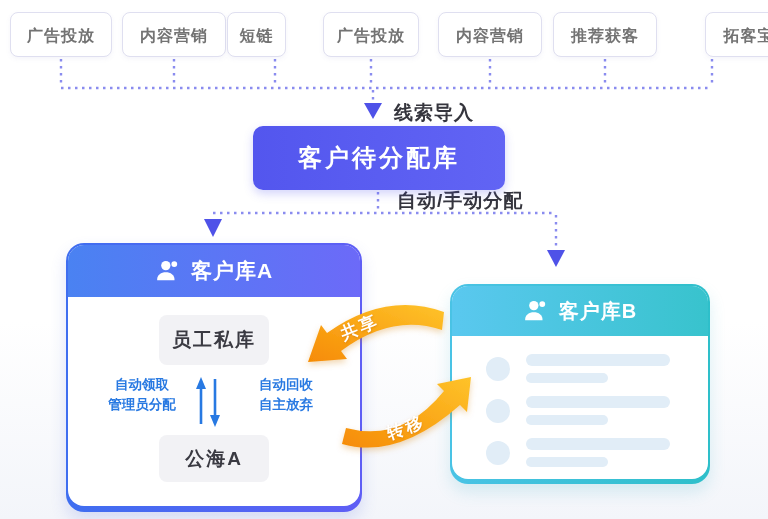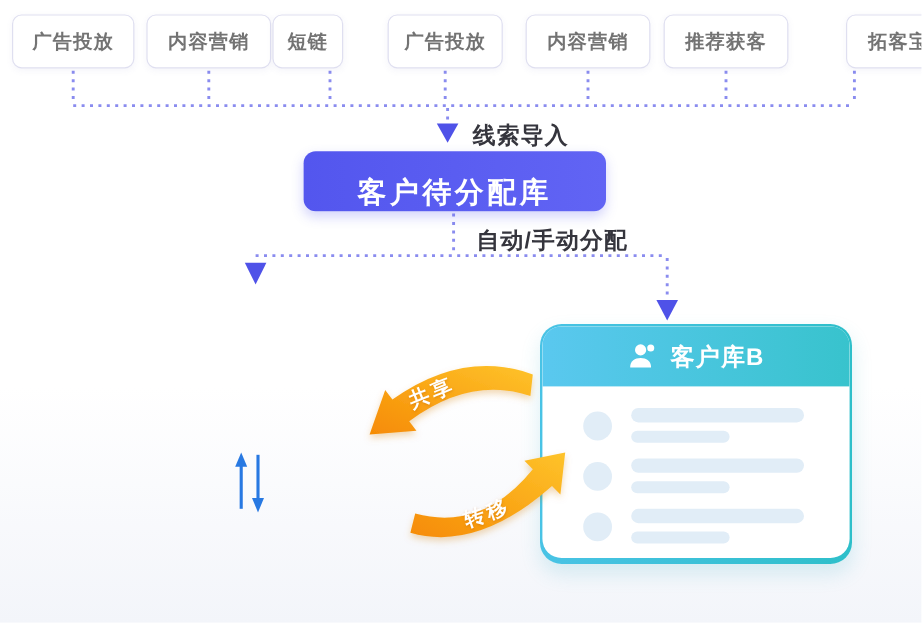--- a/index.html
+++ b/index.html
@@ -24,33 +24,33 @@
   }
 
   
   .flow-label{
     position:absolute;font-size:19px;font-weight:600;color:#35353d;
     letter-spacing:1px;z-index:2;
   }
 
   
   .pending-btn{
-    position:absolute;left:253px;top:126px;width:252px;height:50px;
+    position:absolute;left:253px;top:126px;width:252px;height:64px;
     background:linear-gradient(90deg,#5356ee,#6164f4);
     border-radius:10px;color:#fff;font-size:24px;font-weight:bold;
-    letter-spacing:3px;display:flex;align-items:flex-end;justify-content:center;
+    letter-spacing:3px;display:flex;align-items:center;justify-content:center;
     z-index:2;box-shadow:0 4px 10px rgba(83,86,238,.25);
   }
 
   
   .pool{position:absolute;border-radius:18px;box-sizing:border-box;z-index:2;}
   .pool-a{left:66px;top:243px;width:296px;height:269px;
     background:linear-gradient(90deg,#3f6ef0,#5f5ef5);
     padding:2px 2px 6px;box-shadow:0 8px 16px rgba(80,100,220,.18);}
-  .pool-b{left:450px;top:270px;width:260px;height:200px;
+  .pool-b{left:450px;top:284px;width:260px;height:200px;
     background:linear-gradient(90deg,#49c3e5,#2ebfca);
     padding:2px 2px 5px;box-shadow:0 8px 16px rgba(60,180,200,.18);}
   .pool-inner{width:100%;height:100%;background:#fff;border-radius:16px;
     overflow:hidden;box-sizing:border-box;display:flex;flex-direction:column;}
   .pool-header{
     display:flex;align-items:center;justify-content:center;gap:10px;
     color:#fff;font-weight:bold;flex:0 0 auto;
   }
   .pool-a .pool-header{height:52px;font-size:21px;letter-spacing:1px;
     background:linear-gradient(90deg,#4a82f2,#6c6af8);}
@@ -131,20 +131,44 @@
   <div class="channel" style="left:553px;width:104px">推荐获客</div>
   <div class="channel" style="left:705px;width:88px">拓客宝</div>
 
   <div class="flow-label" style="left:394px;top:100px">线索导入</div>
   <div class="flow-label" style="left:397px;top:188px">自动/手动分配</div>
 
   <div class="pending-btn">
     <span>客户待分配库</span>
   </div>
 
+  <div class="pool pool-a">
+    <div class="pool-inner">
+      <div class="pool-header">
+        <svg class="user-icon" viewBox="0 0 24 24">
+          <circle cx="17.8" cy="5.6" r="2.7" fill="#fff"></circle>
+          <circle cx="10" cy="7" r="4.3" fill="#fff"></circle>
+          <path d="M2 20.5v-.6c0-4.3 3.6-6.7 8-6.7s8 2.4 8 6.7v.6z" fill="#fff"></path>
+        </svg>
+        <span>客户库A</span>
+      </div>
+      <div class="pool-body">
+        <div class="inner-card card-private">员工私库</div>
+        <div class="cycle-label cycle-left">
+          <div>自动领取</div>
+          <div>管理员分配</div>
+        </div>
+        <div class="cycle-label cycle-right">
+          <div>自动回收</div>
+          <div>自主放弃</div>
+        </div>
+        <div class="inner-card card-public">公海A</div>
+      </div>
+    </div>
+  </div>
 
   <div class="pool pool-b">
     <div class="pool-inner">
       <div class="pool-header">
         <svg class="user-icon" viewBox="0 0 24 24">
           <circle cx="17.8" cy="5.6" r="2.7" fill="#fff"></circle>
           <circle cx="10" cy="7" r="4.3" fill="#fff"></circle>
           <path d="M2 20.5v-.6c0-4.3 3.6-6.7 8-6.7s8 2.4 8 6.7v.6z" fill="#fff"></path>
         </svg>
         <span>客户库B</span>

